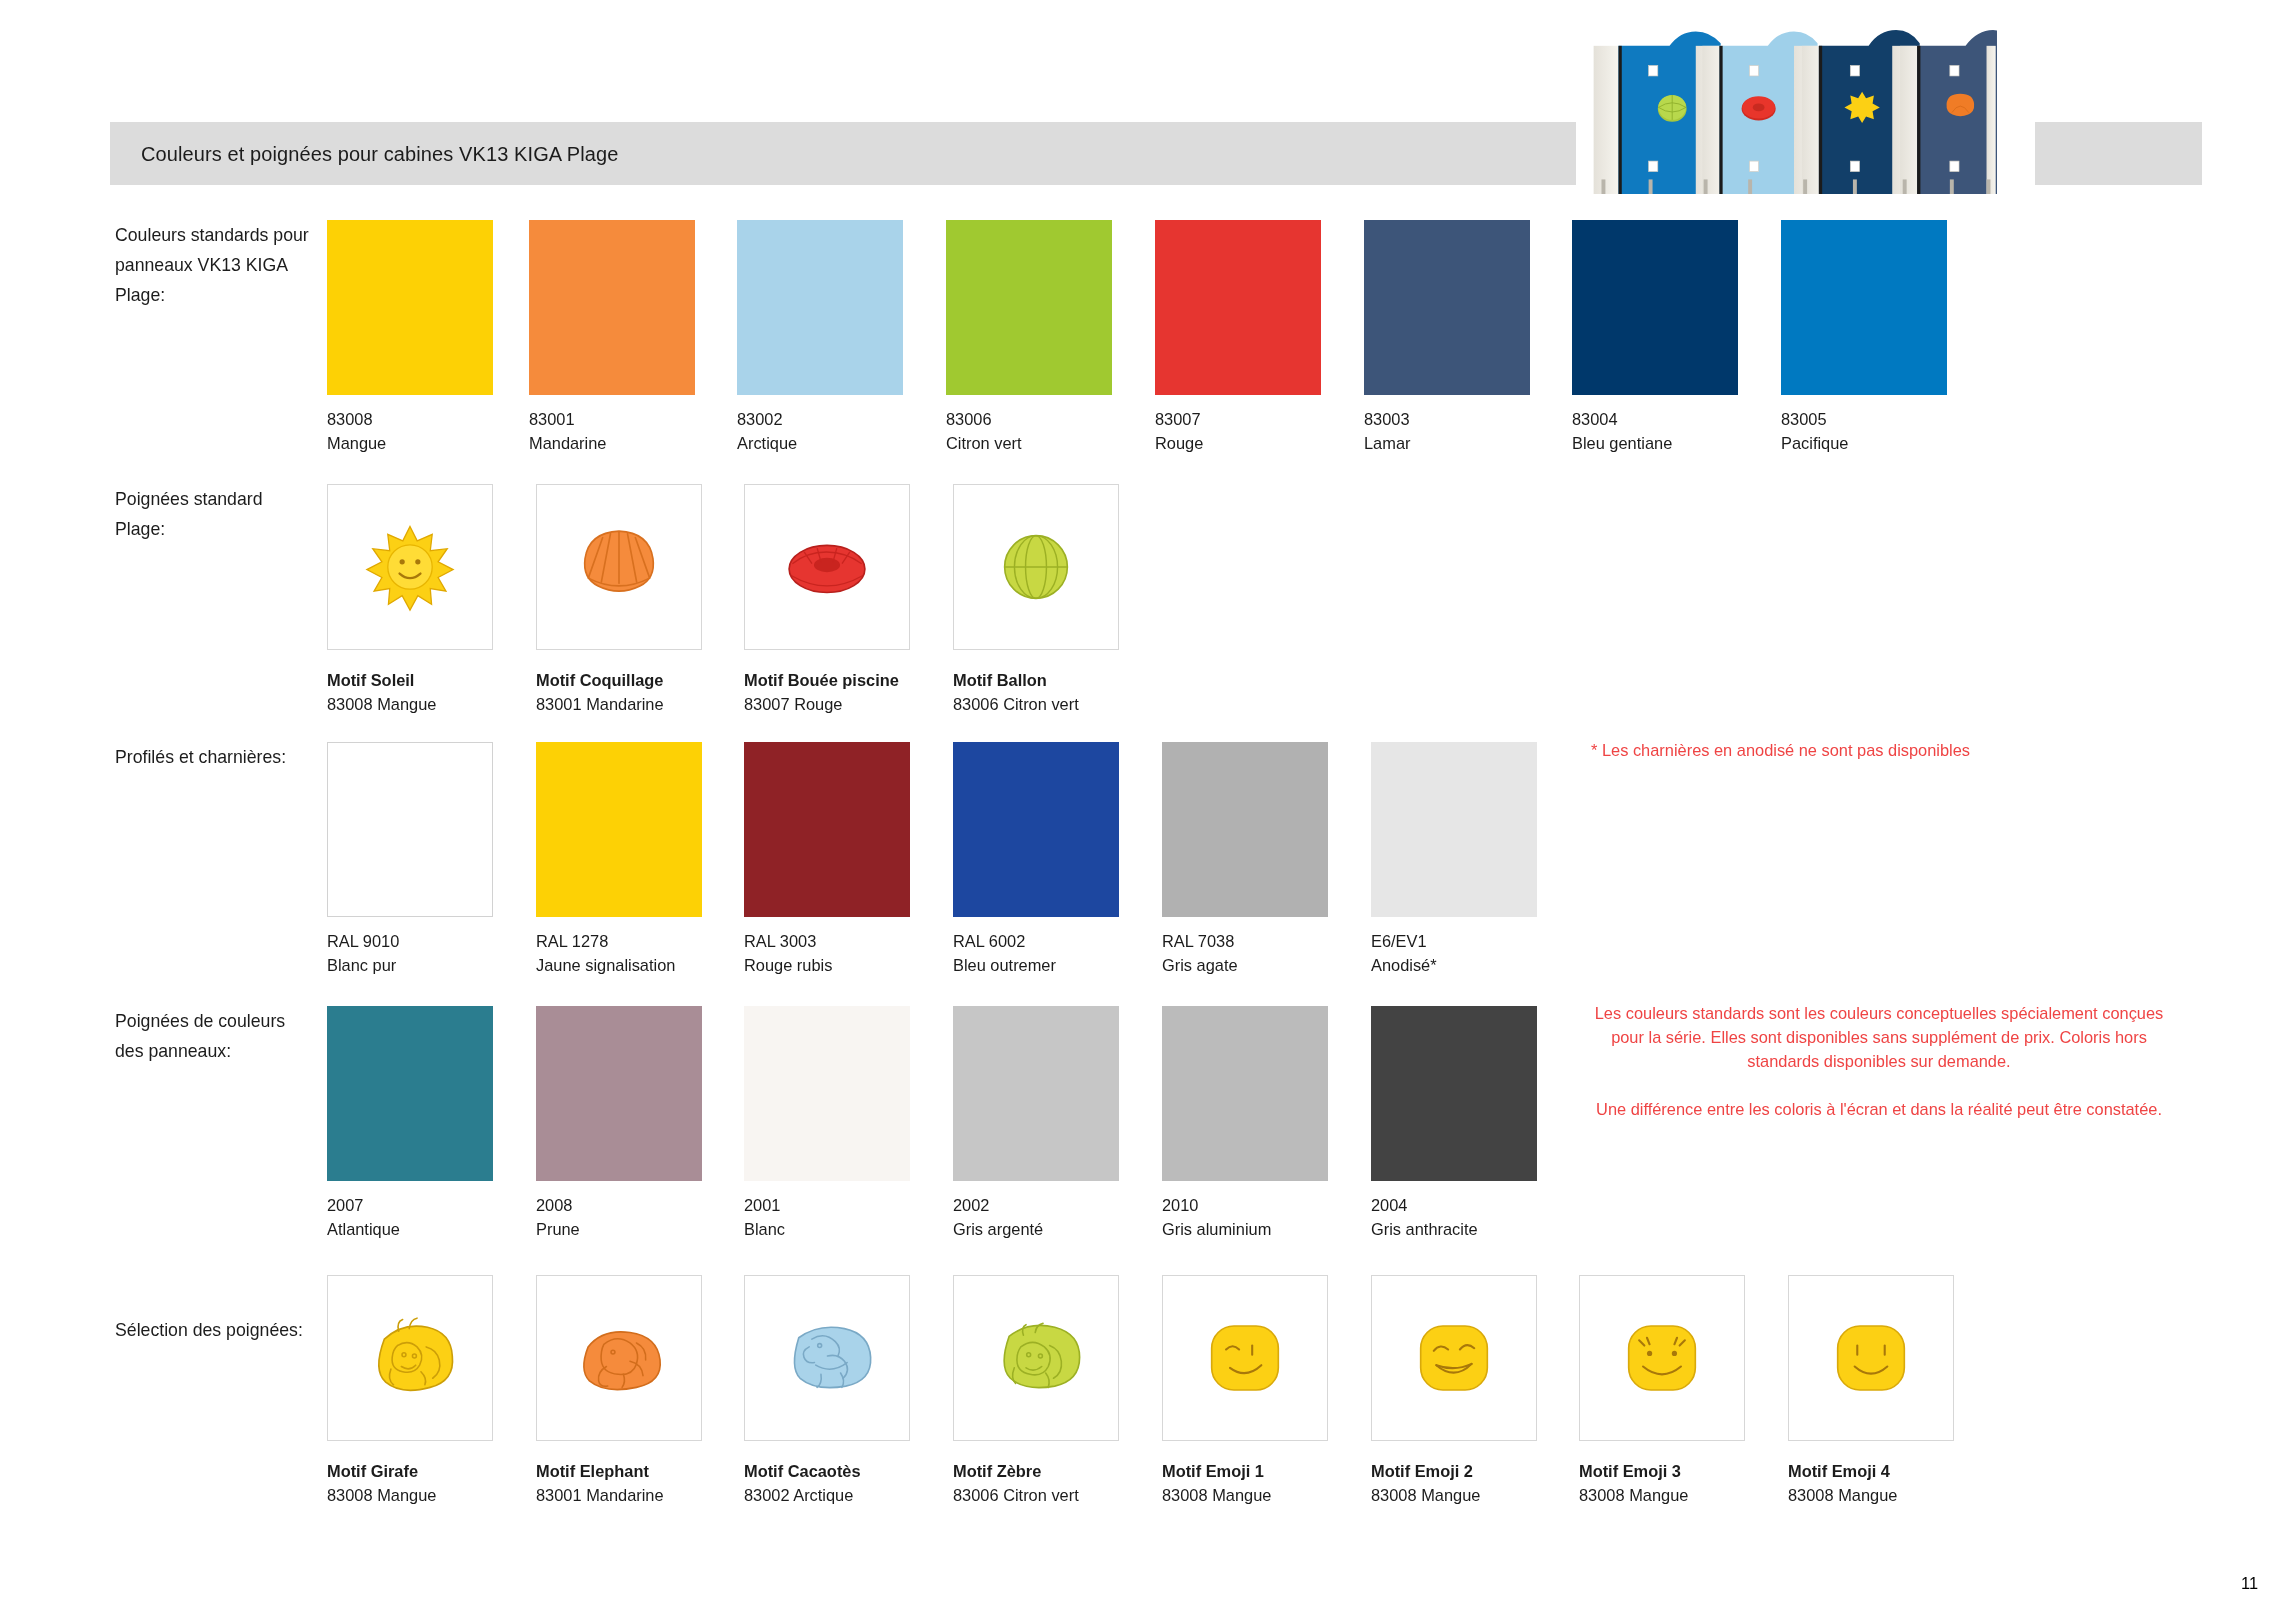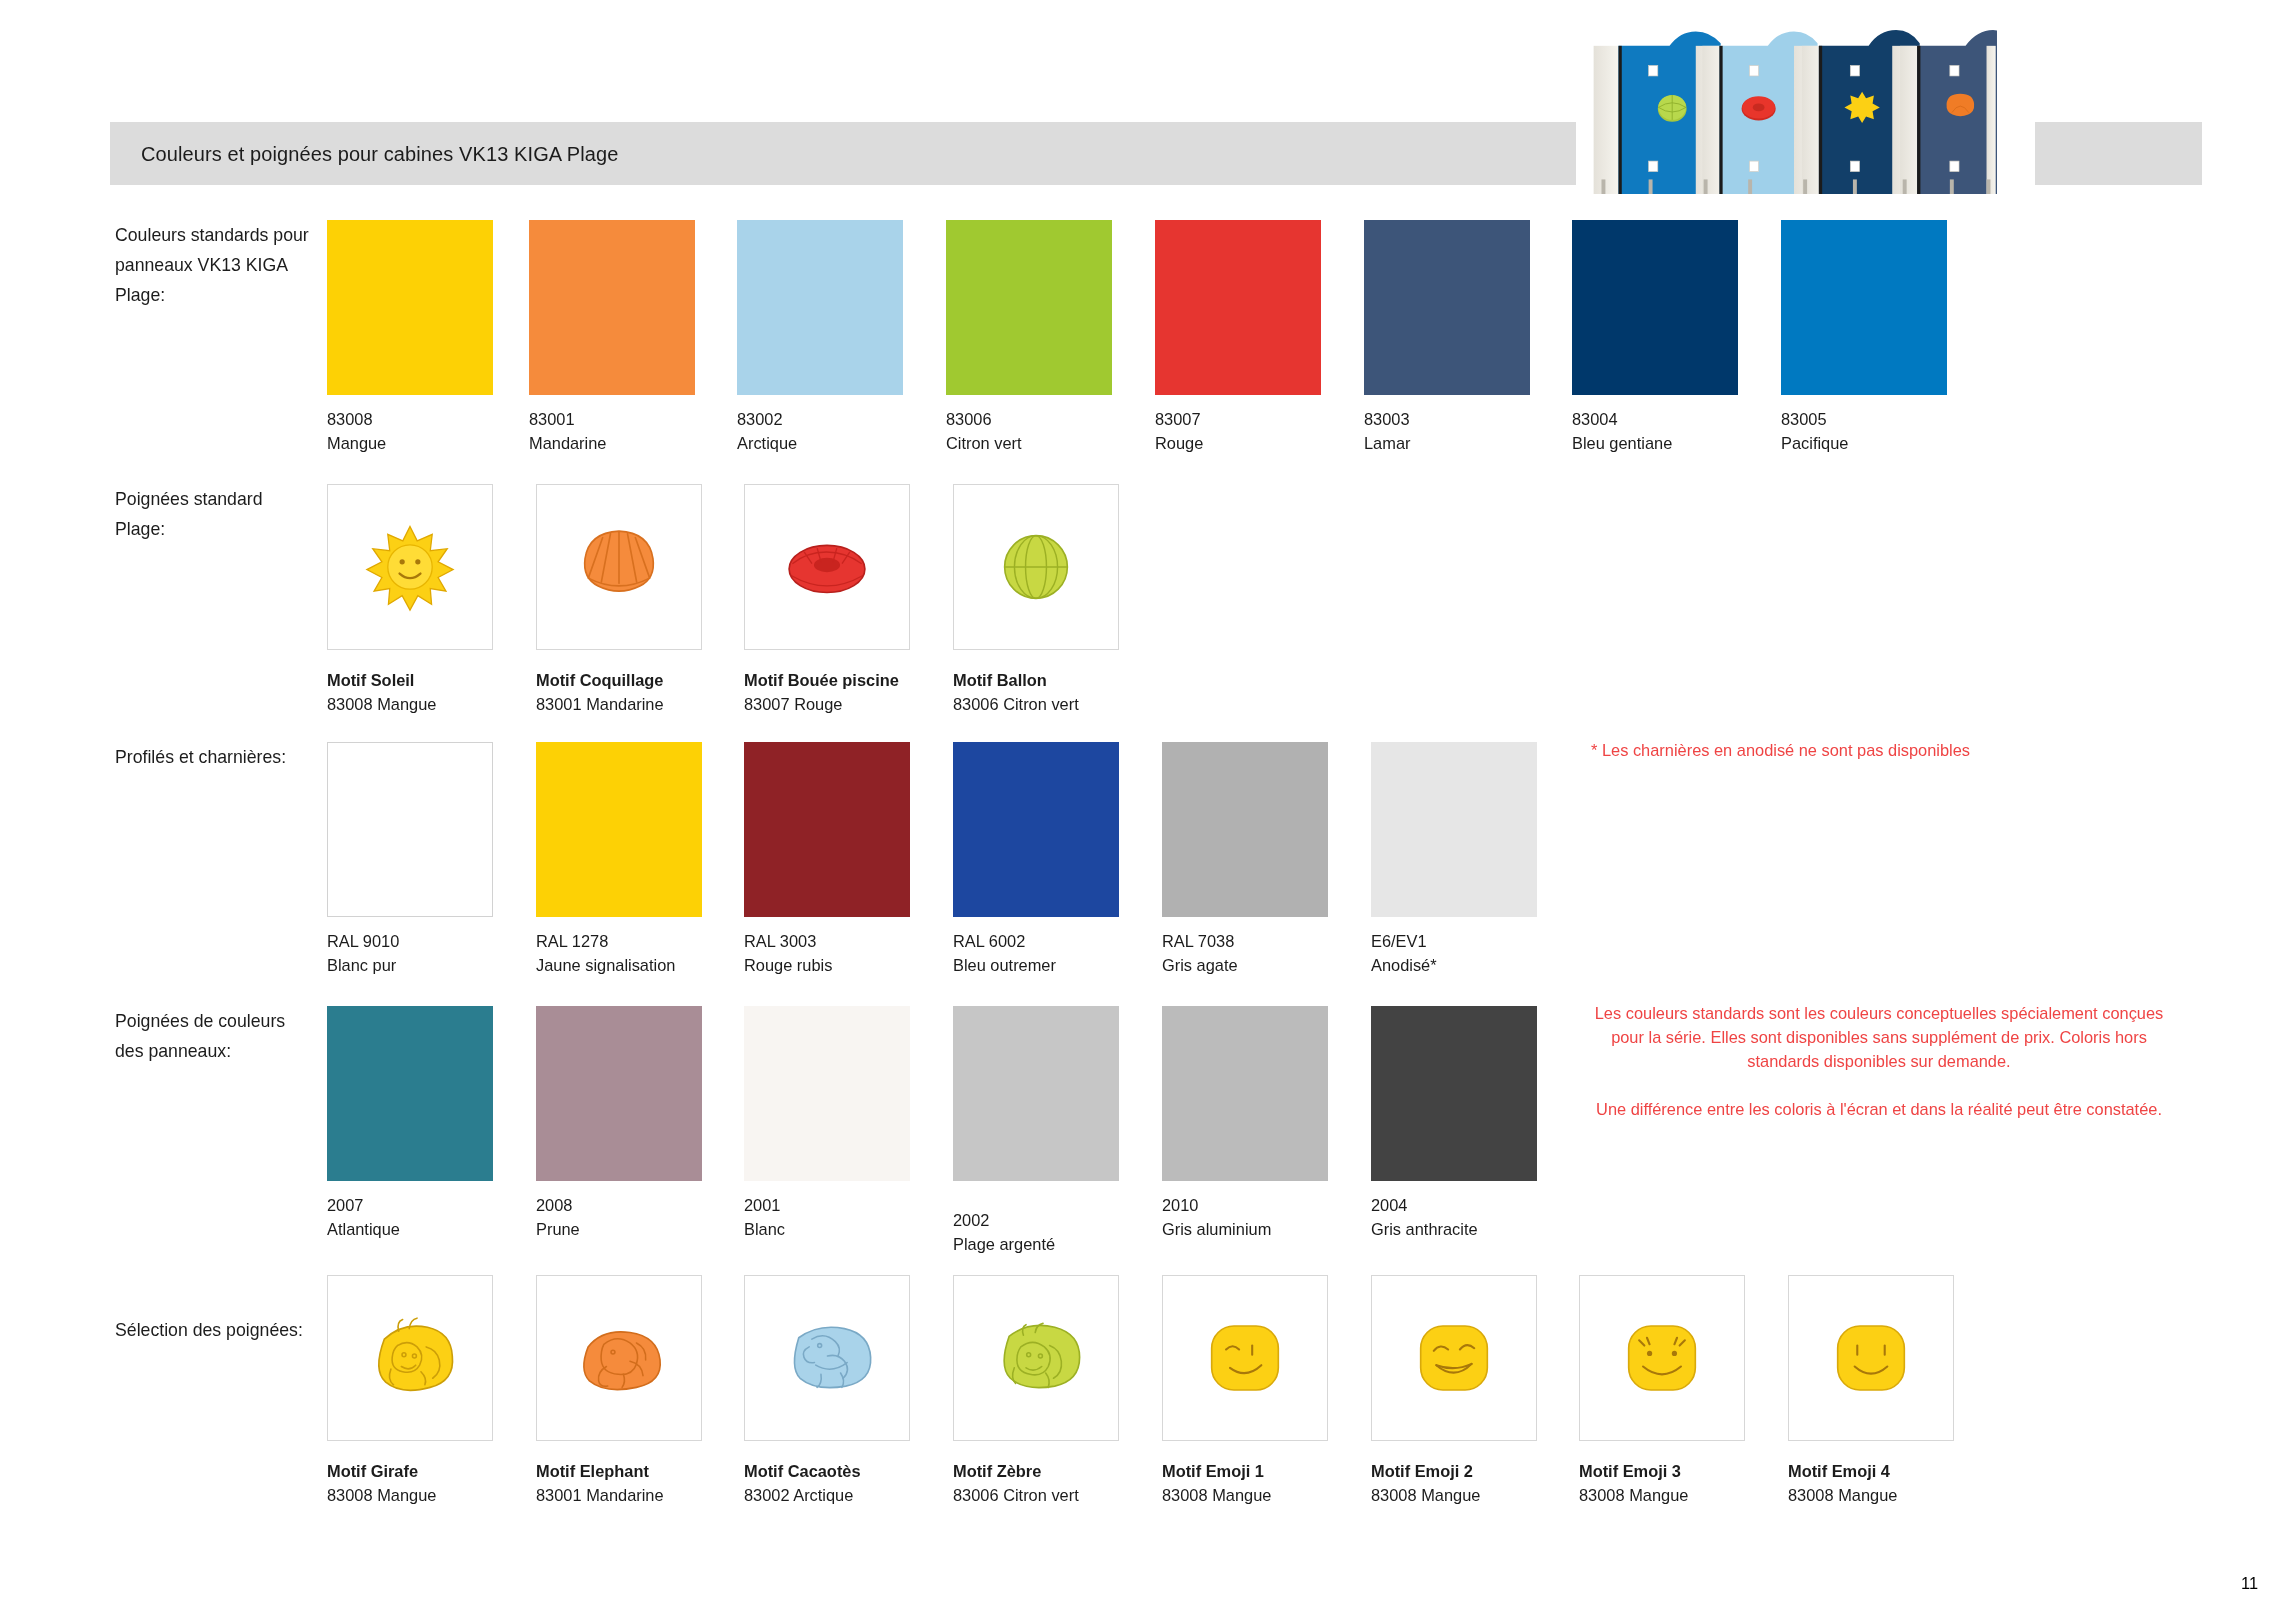--- a/index.html
+++ b/index.html
@@ -380,23 +380,23 @@
       </div>
       <div class="cell" style="left:417px;">
         <div class="swatch" style="background:#f8f5f2"></div>
         <div class="cap" style="top:188px;">
           <span class="code">2001</span>
           <span class="name">Blanc</span>
         </div>
       </div>
       <div class="cell" style="left:626px;">
         <div class="swatch" style="background:#c6c6c6"></div>
-        <div class="cap" style="top:188px;margin-top:15px;">
+        <div class="cap" style="top:188px;">
           <span class="code">2002</span>
-          <span class="name">Plage argenté</span>
+          <span class="name">Gris argenté</span>
         </div>
       </div>
       <div class="cell" style="left:835px;">
         <div class="swatch" style="background:#bbbbbb"></div>
         <div class="cap" style="top:188px;">
           <span class="code">2010</span>
           <span class="name">Gris aluminium</span>
         </div>
       </div>
       <div class="cell" style="left:1044px;">

